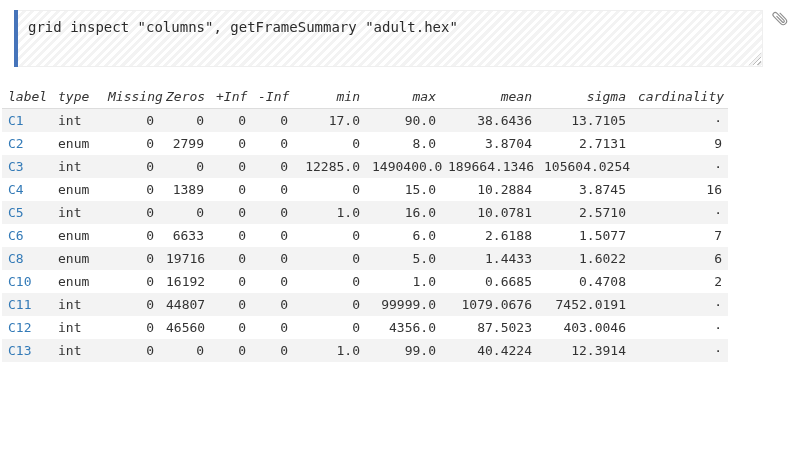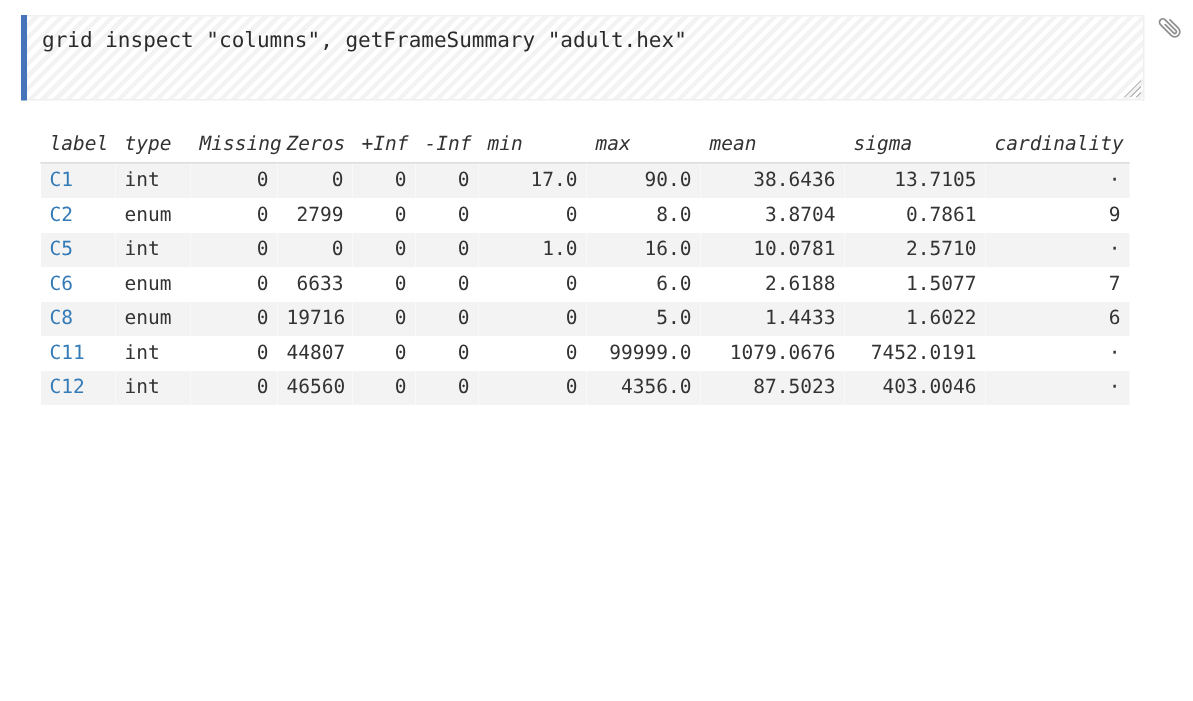--- a/index.html
+++ b/index.html
@@ -63,34 +63,34 @@
     top:9px; right:6px;
     width:18px; height:18px;
     transform:rotate(-45deg);
     color:var(--icon-gray);
     cursor:pointer;
   }
   .attach svg{ display:block; }
 
   
   table.summary{
-    margin:18px 0 0 27px;
+    margin:18px 0 0 2px;
     width:726px;
     border-collapse:collapse;
     table-layout:fixed;
     font-size:13px;
   }
   table.summary th{
     font-style:italic;
     font-weight:normal;
     padding:4px 6px;
     border-bottom:1px solid #ddd;
     line-height:15px;
     white-space:nowrap;
-    text-align:left;
+    text-align:right;
   }
   table.summary td{
     padding:4px 6px;
     line-height:15px;
     white-space:nowrap;
     overflow:hidden;
     text-align:right;
   }
   table.summary th:nth-child(-n+2),
   table.summary td:nth-child(-n+2){ text-align:left; }
@@ -166,22 +166,48 @@
         <tr>
           <td><a class="col-link">C2</a></td>
           <td>enum</td>
           <td>0</td>
           <td>2799</td>
           <td>0</td>
           <td>0</td>
           <td>0</td>
           <td>8.0</td>
           <td>3.8704</td>
-          <td>0.7861</td>
+          <td>2.7131</td>
           <td>9</td>
+        </tr>
+        <tr>
+          <td><a class="col-link">C3</a></td>
+          <td>int</td>
+          <td>0</td>
+          <td>0</td>
+          <td>0</td>
+          <td>0</td>
+          <td>12285.0</td>
+          <td>1490400.0</td>
+          <td>189664.1346</td>
+          <td>105604.0254</td>
+          <td>·</td>
+        </tr>
+        <tr>
+          <td><a class="col-link">C4</a></td>
+          <td>enum</td>
+          <td>0</td>
+          <td>1389</td>
+          <td>0</td>
+          <td>0</td>
+          <td>0</td>
+          <td>15.0</td>
+          <td>10.2884</td>
+          <td>3.8745</td>
+          <td>16</td>
         </tr>
         <tr>
           <td><a class="col-link">C5</a></td>
           <td>int</td>
           <td>0</td>
           <td>0</td>
           <td>0</td>
           <td>0</td>
           <td>1.0</td>
           <td>16.0</td>
@@ -209,20 +235,33 @@
           <td>19716</td>
           <td>0</td>
           <td>0</td>
           <td>0</td>
           <td>5.0</td>
           <td>1.4433</td>
           <td>1.6022</td>
           <td>6</td>
         </tr>
         <tr>
+          <td><a class="col-link">C10</a></td>
+          <td>enum</td>
+          <td>0</td>
+          <td>16192</td>
+          <td>0</td>
+          <td>0</td>
+          <td>0</td>
+          <td>1.0</td>
+          <td>0.6685</td>
+          <td>0.4708</td>
+          <td>2</td>
+        </tr>
+        <tr>
           <td><a class="col-link">C11</a></td>
           <td>int</td>
           <td>0</td>
           <td>44807</td>
           <td>0</td>
           <td>0</td>
           <td>0</td>
           <td>99999.0</td>
           <td>1079.0676</td>
           <td>7452.0191</td>
@@ -234,16 +273,29 @@
           <td>0</td>
           <td>46560</td>
           <td>0</td>
           <td>0</td>
           <td>0</td>
           <td>4356.0</td>
           <td>87.5023</td>
           <td>403.0046</td>
           <td>·</td>
         </tr>
+        <tr>
+          <td><a class="col-link">C13</a></td>
+          <td>int</td>
+          <td>0</td>
+          <td>0</td>
+          <td>0</td>
+          <td>0</td>
+          <td>1.0</td>
+          <td>99.0</td>
+          <td>40.4224</td>
+          <td>12.3914</td>
+          <td>·</td>
+        </tr>
       </tbody>
   </table>
 
 </div>
 
 </body></html>

